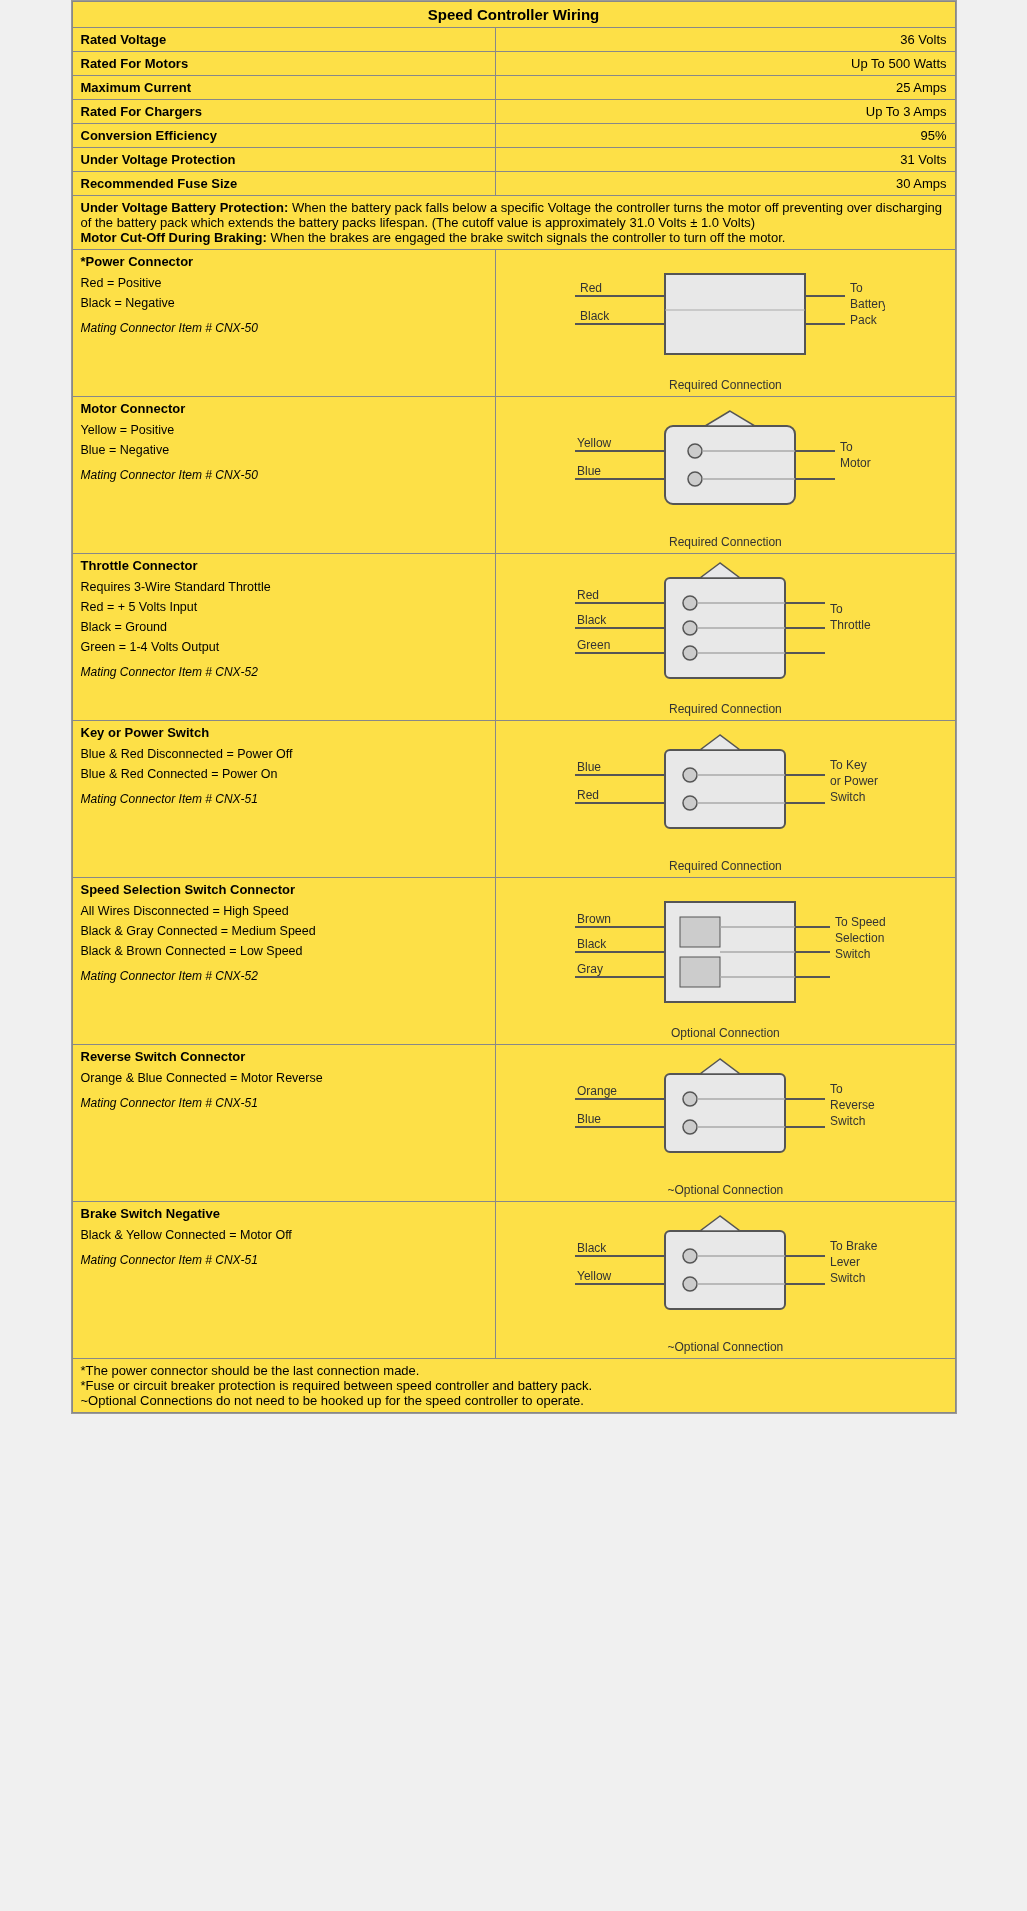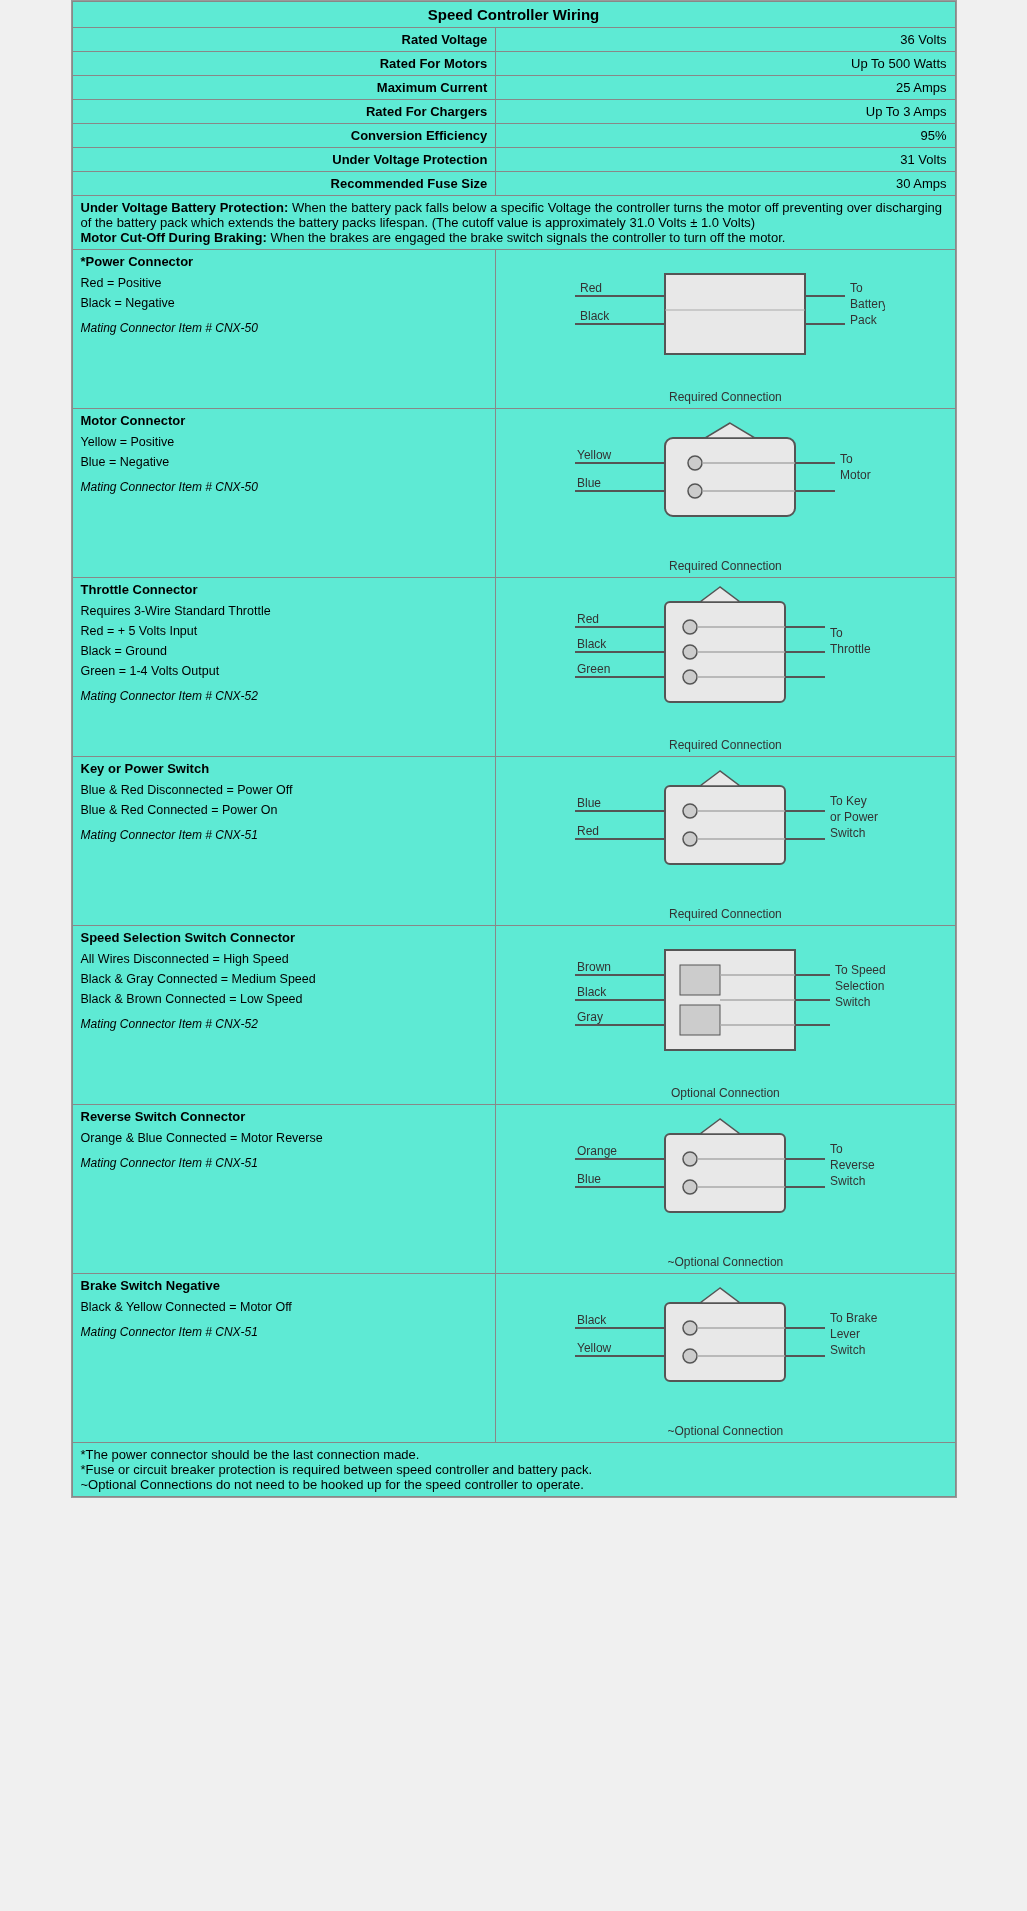--- a/index.html
+++ b/index.html
@@ -5,40 +5,39 @@
     * { box-sizing: border-box; margin: 0; padding: 0; }
     body {
       font-family: Arial, sans-serif;
       font-size: 13px;
       background: #f0f0f0;
       display: flex;
       justify-content: center;
     }
     .page {
       width: 886px;
-      background: #5eead4;
+      background: #fde047;
       border: 1px solid #999;
     }
     table.main-table {
       width: 100%;
       border-collapse: collapse;
     }
     table.main-table td, table.main-table th {
       border: 1px solid #888;
       padding: 4px 8px;
       vertical-align: top;
     }
     .title-row td {
       text-align: center;
       font-size: 15px;
       font-weight: bold;
       padding: 6px;
     }
     .spec-label {
-      text-align: right;
       font-weight: bold;
       width: 48%;
       padding: 3px 8px;
       border: 1px solid #888;
     }
     .spec-value {
       text-align: right;
       width: 52%;
       padding: 3px 8px;
       border: 1px solid #888;
@@ -75,21 +74,21 @@
     }
     .diagram-container {
       display: flex;
       align-items: center;
       justify-content: center;
       position: relative;
     }
     .connection-label {
       font-size: 12px;
       color: #333;
-      margin-top: 16px;
+      margin-top: 4px;
     }
     
     svg text { font-family: Arial, sans-serif; }
   </style>
 </head>
 <body>
 
 <div class="page">
   <table class="main-table">
 

